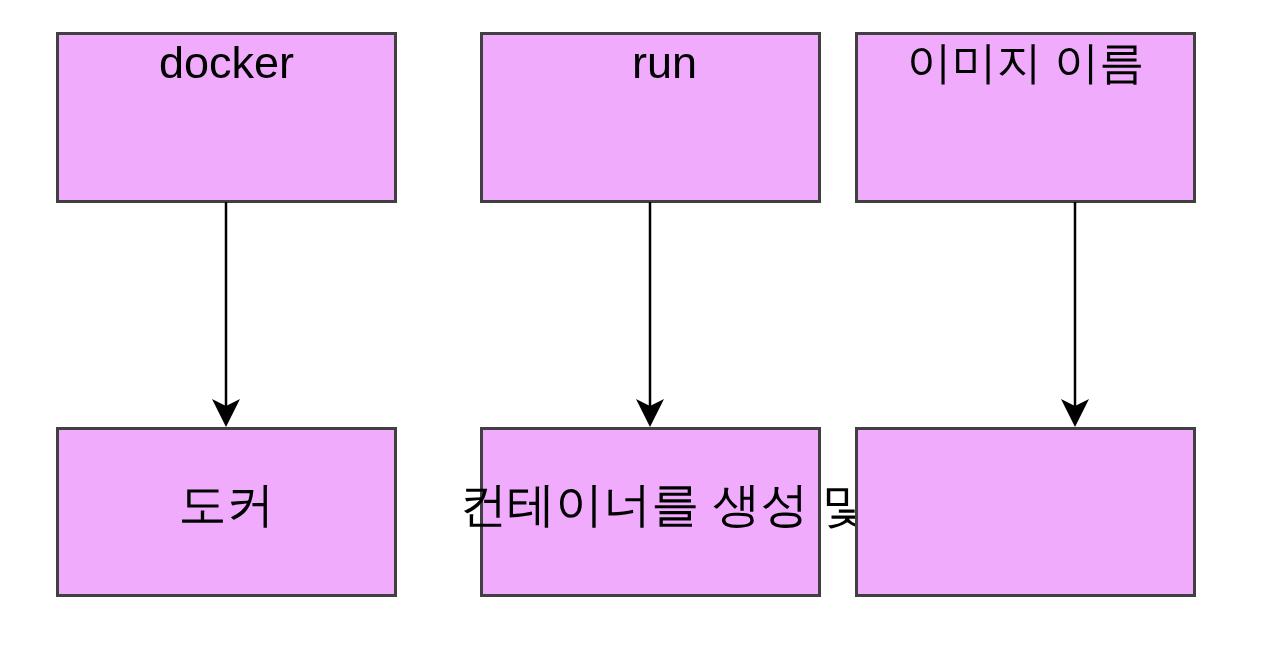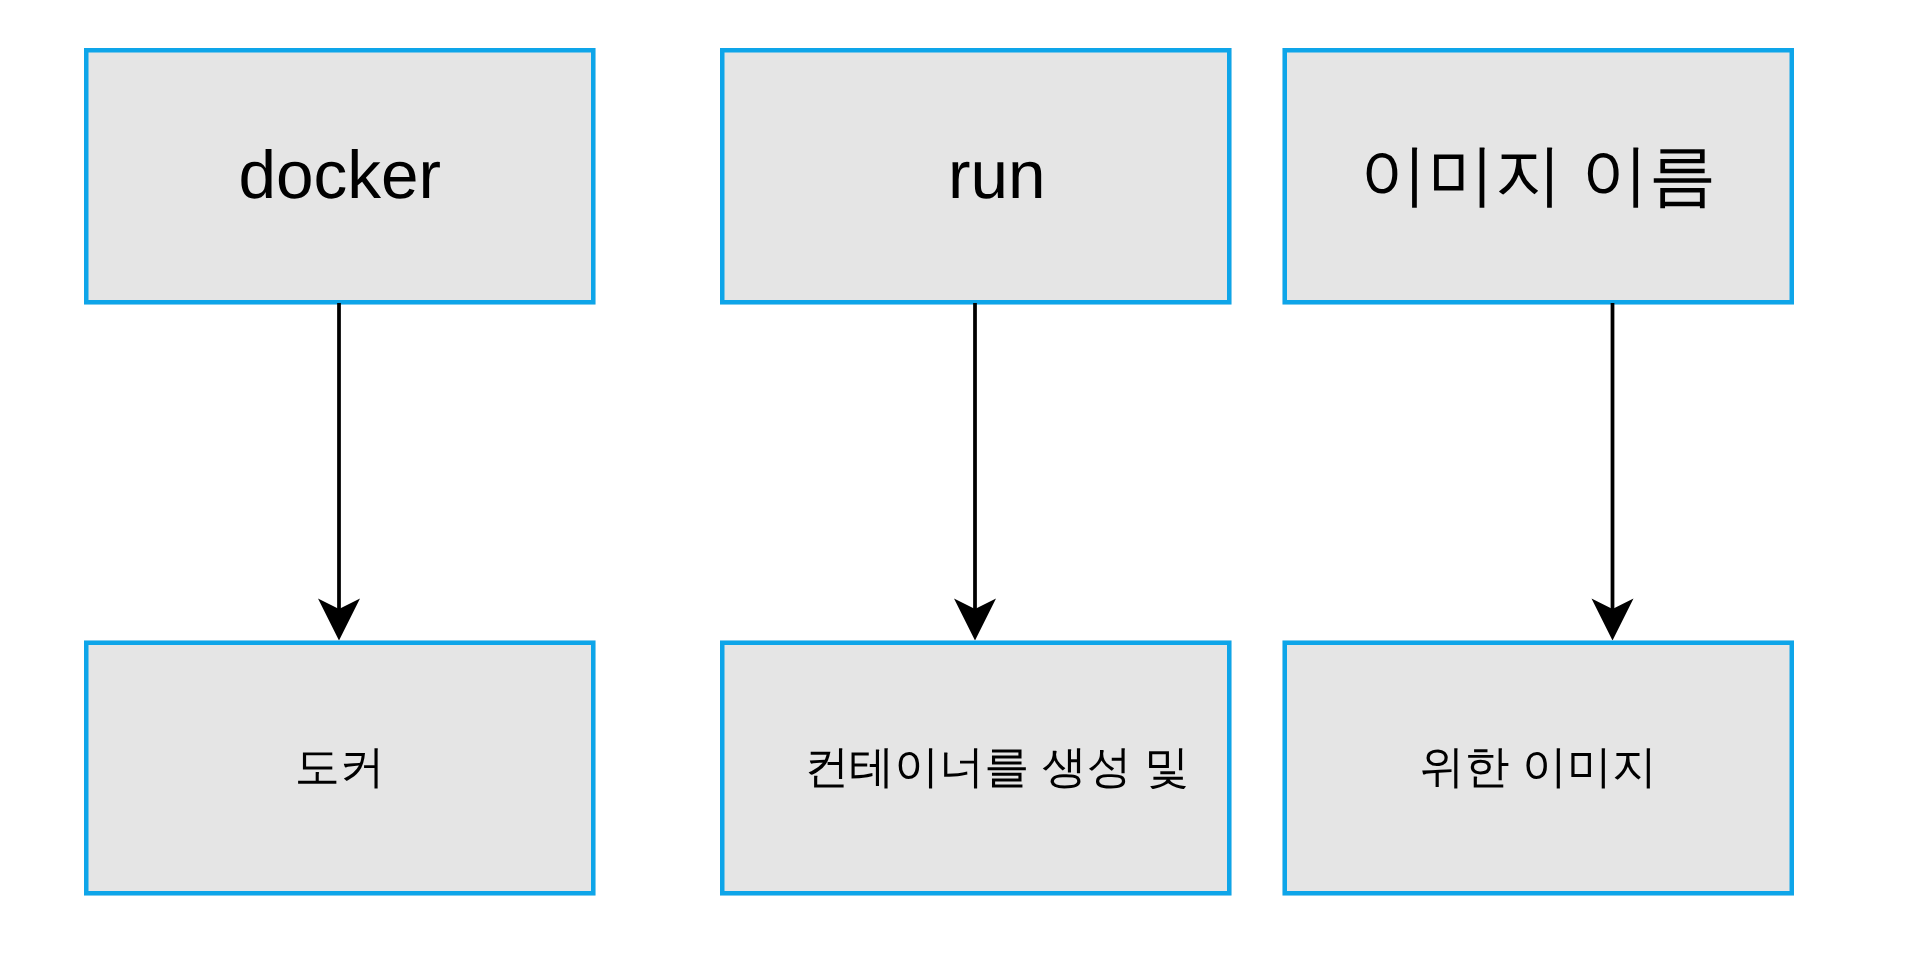--- a/index.html
+++ b/index.html
@@ -12,39 +12,38 @@
     position: relative;
     width: 1280px;
     height: 646px;
     background: #ffffff;
     overflow: hidden;
   }
   .node {
     position: absolute;
     width: 341px;
     height: 171px;
-    border: 3px solid #0ea5e9;
-    background: #e5e5e5;
+    border: 3px solid #404040;
+    background: #f0abfc;
     display: flex;
     flex-direction: column;
     align-items: center;
-    justify-content: center;
     text-align: center;
   }
   .node.top { top: 32px; }
   .node.bottom { top: 427px; height: 170px; }
   .col1 { left: 56px; }
   .col2 { left: 480px; padding-left: 28px; }
   .col3 { left: 855px; }
   .node .label {
     font-size: 45px;
     line-height: 1.26;
     white-space: nowrap;
   }
-  .node.bottom .label { font-size: 30px; }
+  .node.bottom .label { font-size: 48px; margin-top: 45px; }
   .arrow {
     position: absolute;
     top: 202px;
     width: 32px;
     height: 226px;
   }
   .arrow-col1 { left: 210px; }
   .arrow-col2 { left: 634px; }
   .arrow-col3 { left: 1059px; }
 </style>
@@ -76,16 +75,15 @@
   </div>
 
   <div class="node top col3">
     <div class="label">이미지 이름</div>
   </div>
   <svg class="arrow arrow-col3" viewBox="0 0 32 226">
     <line x1="16" y1="0" x2="16" y2="204" stroke="#000000" stroke-width="2.5"></line>
     <path d="M16 225 L2 197 L16 204 L30 197 Z" fill="#000000"></path>
   </svg>
   <div class="node bottom col3">
-    <div class="label">위한 이미지</div>
   </div>
 
 </div>
 
 </body></html>

